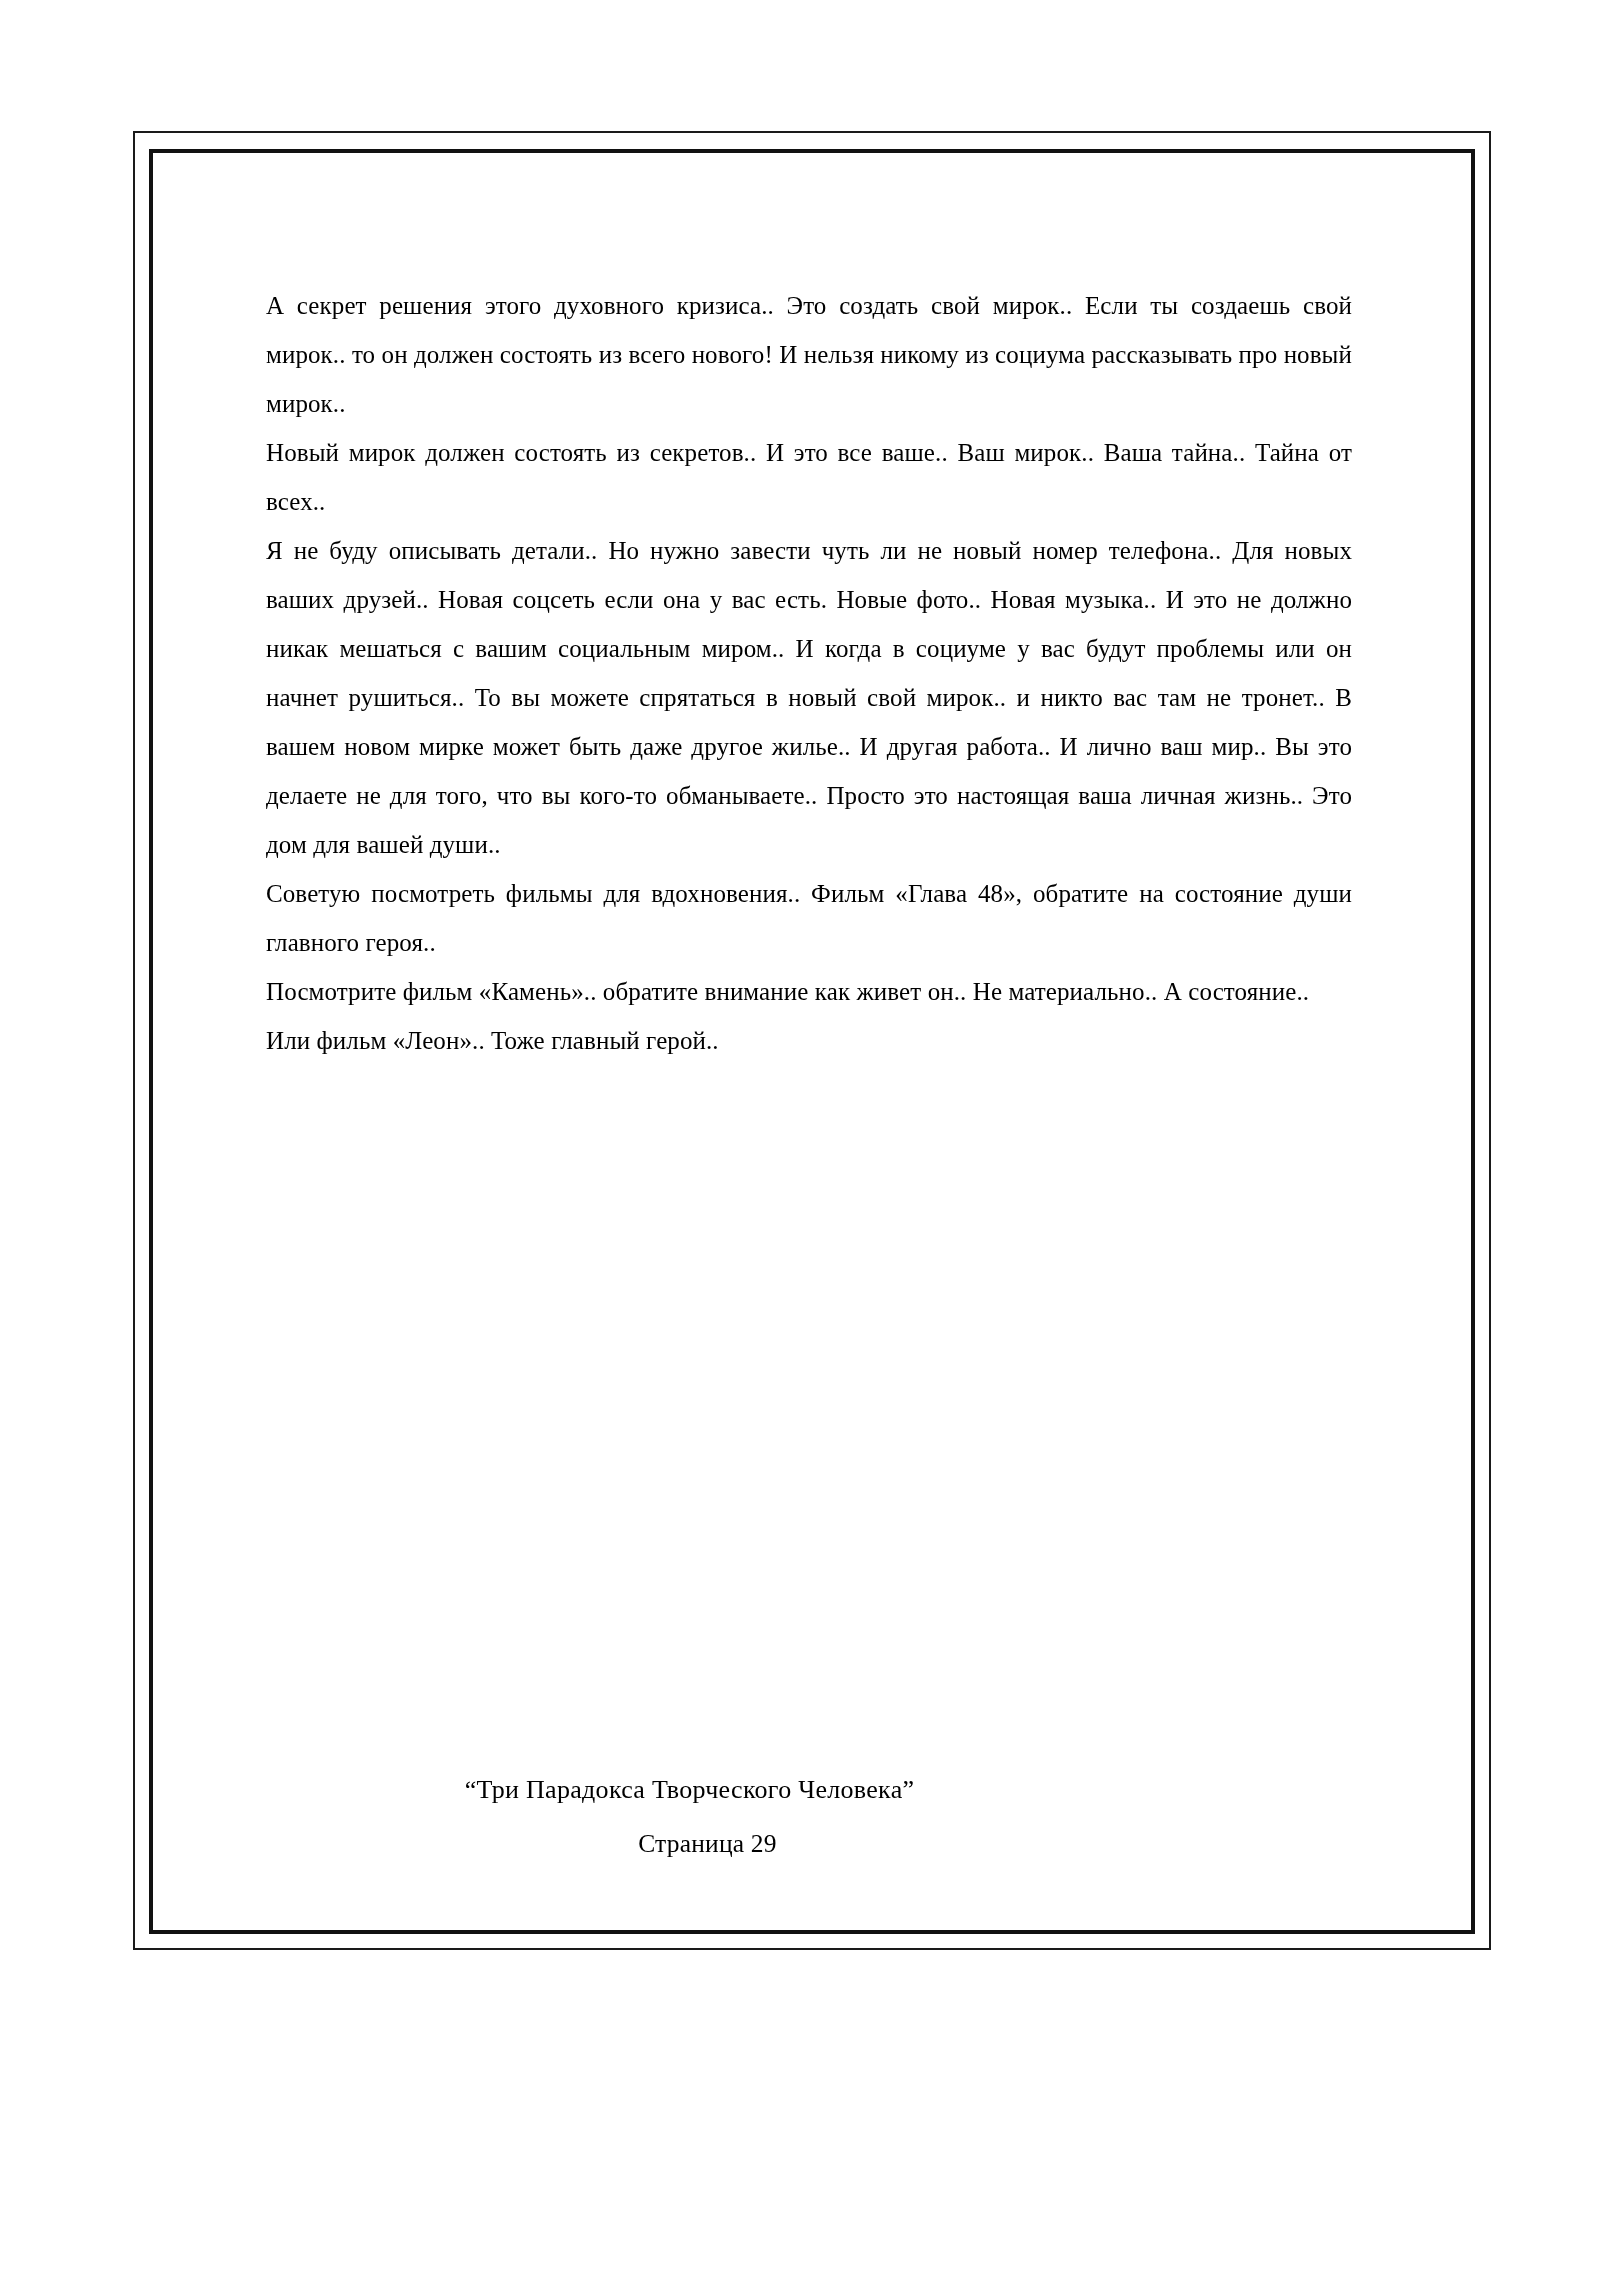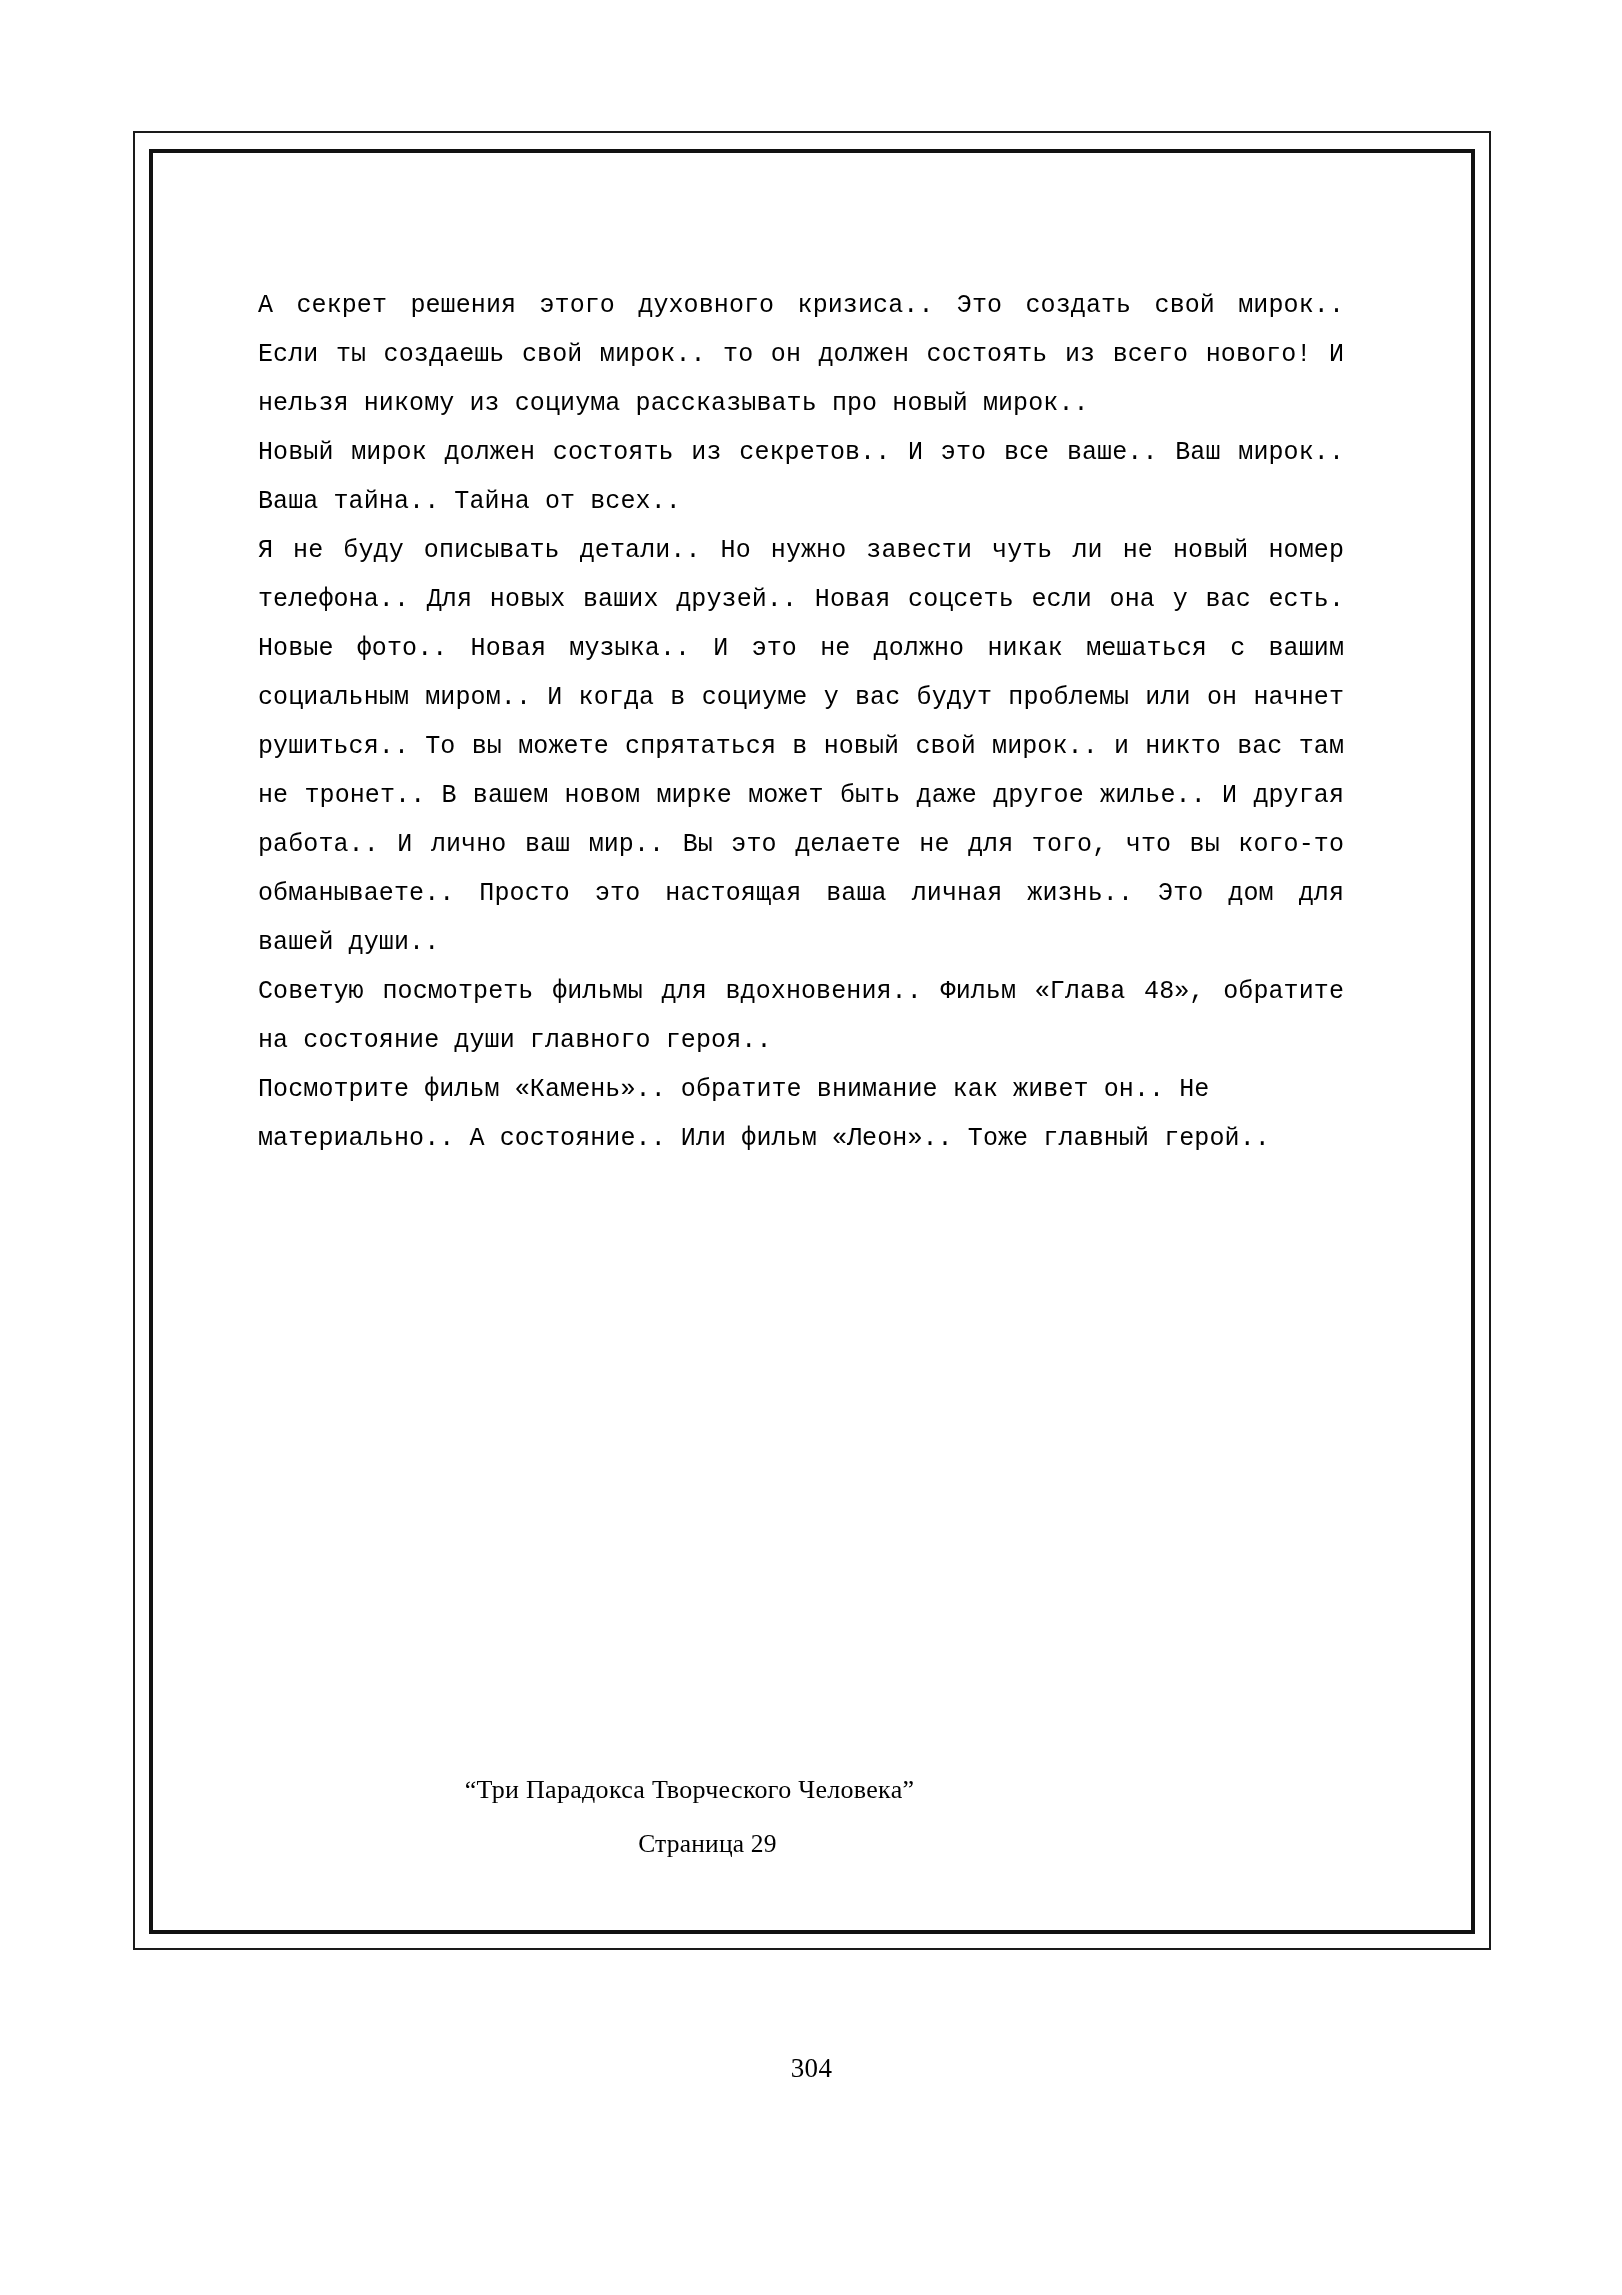--- a/index.html
+++ b/index.html
@@ -36,24 +36,23 @@
     top: 149px;
     width: 1326px;
     height: 1785px;
     border: 4.6px solid #111111;
     box-sizing: border-box;
   }
 
   
   .text-block {
     position: absolute;
-    left: 258px;
+    left: 266px;
     top: 281px;
     width: 1086px;
-    font-family: Liberation Mono, monospace;
   }
 
   .para {
     margin: 0;
     text-align: justify;
     text-justify: inter-word;
     font-size: 25px;
     line-height: 49px;
     letter-spacing: 0.1px;
     -webkit-hyphens: none;
@@ -114,16 +113,15 @@
     <p class="para">Я не буду описывать детали.. Но нужно завести чуть ли не новый номер телефона.. Для новых ваших друзей.. Новая соцсеть если она у вас есть. Новые фото.. Новая музыка.. И это не должно никак мешаться с вашим социальным миром.. И когда в социуме у вас будут проблемы или он начнет рушиться.. То вы можете спрятаться в новый свой мирок.. и никто вас там не тронет.. В вашем новом мирке может быть даже другое жилье.. И другая работа.. И лично ваш мир.. Вы это делаете не для того, что вы кого-то обманываете.. Просто это настоящая ваша личная жизнь.. Это дом для вашей души..</p>
     <p class="para">Советую посмотреть фильмы для вдохновения.. Фильм «Глава 48», обратите на состояние души главного героя..</p>
     <p class="para last-left">Посмотрите фильм «Камень».. обратите внимание как живет он.. Не материально.. А состояние.. Или фильм «Леон».. Тоже главный герой..</p>
   </div>
 
   <div class="footer">
     <div class="footer-title">“Три Парадокса Творческого Человека”</div>
     <div class="footer-page">Страница 29</div>
   </div>
 
-  <div class="folio">304</div>
 
 </div>
 
 
 </body></html>

